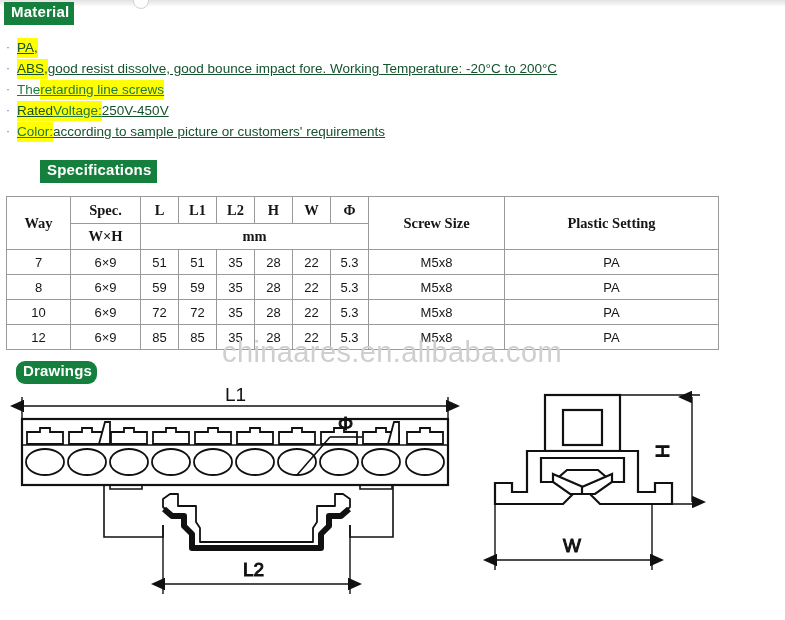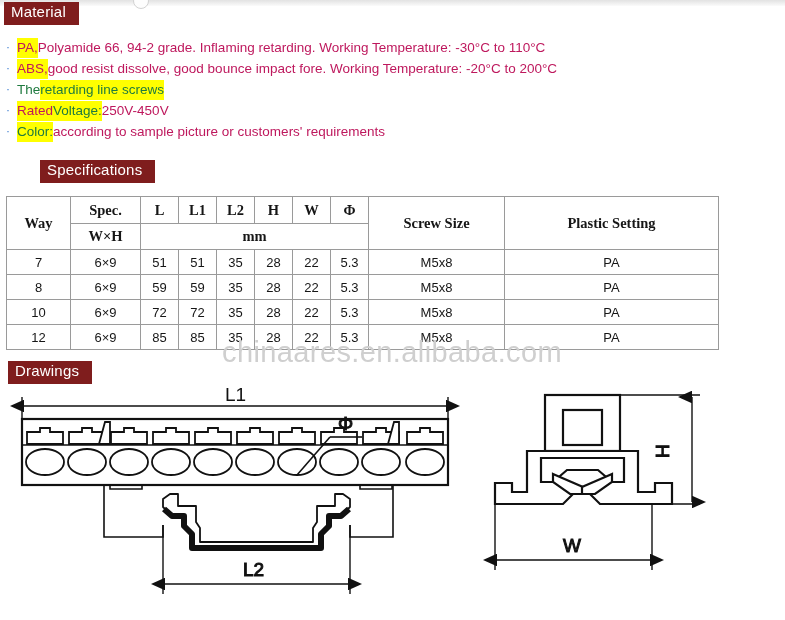--- a/index.html
+++ b/index.html
@@ -17,49 +17,49 @@
   }
   .top-knob{
     position:absolute;left:133px;top:-7px;width:14px;height:14px;
     border:1px solid #d2d2d2;border-radius:50%;
     background:#fdfdfd;
   }
 
   
   .badge{
     position:absolute;
-    background:#7f1d1d;
+    background:#15803d;
     color:#ffffff;
-    font-weight:normal;
+    font-weight:bold;
     font-size:15px;
     letter-spacing:.2px;
-    padding:1px 13px 3px 7px;
+    padding:1px 5px 3px 7px;
     white-space:nowrap;
     line-height:1.25;
   }
   #badge-material{left:4px;top:2px;}
   #badge-specs{left:4px;top:160px;margin-left:36px;}
-  #badge-drawings{left:8px;top:361px;}
+  #badge-drawings{left:16px;top:361px;border-radius:9px;}
 
   
   .mat-list{position:absolute;left:6px;top:38px;width:760px;}
   .mat-row{
     display:flex;align-items:flex-start;
     height:21px;
     font-size:13.5px;
     line-height:20px;
     white-space:nowrap;
   }
   .bullet{
     color:#3f7fd0;font-size:12px;line-height:19px;
     width:11px;flex:0 0 11px;text-align:left;
   }
   .hl{background:#ffff00;}
-  .grn{color:#1f7a3f;}
-  .blk{color:#be185d;}
+  .grn{color:#1f7a3f;text-decoration:underline;}
+  .blk{color:#14532d;text-decoration:underline;}
   .mat-row span{display:inline-block;}
 
   
   .spec-wrap{position:absolute;left:6px;top:196px;}
   table.spec{
     border-collapse:collapse;
     table-layout:fixed;
     background:transparent;
     padding-left:24px;
   }
@@ -111,21 +111,20 @@
 <div class="top-strip"></div>
 <div class="top-knob"></div>
 
 <div class="badge" id="badge-material">Material</div>
 
 <div class="mat-list">
 
   <div class="mat-row">
     <span class="bullet">·</span>
     <span class="hl blk">PA,</span>
-    <span class="blk"> Polyamide 66, 94-2 grade. Inflaming retarding. Working Temperature:  -30°C to 110°C</span>
   </div>
 
   <div class="mat-row">
     <span class="bullet">·</span>
     <span class="hl blk">ABS,</span>
     <span class="blk"> good resist dissolve, good bounce impact fore. Working Temperature: -20°C to 200°C</span>
   </div>
 
   <div class="mat-row">
     <span class="bullet">·</span>

